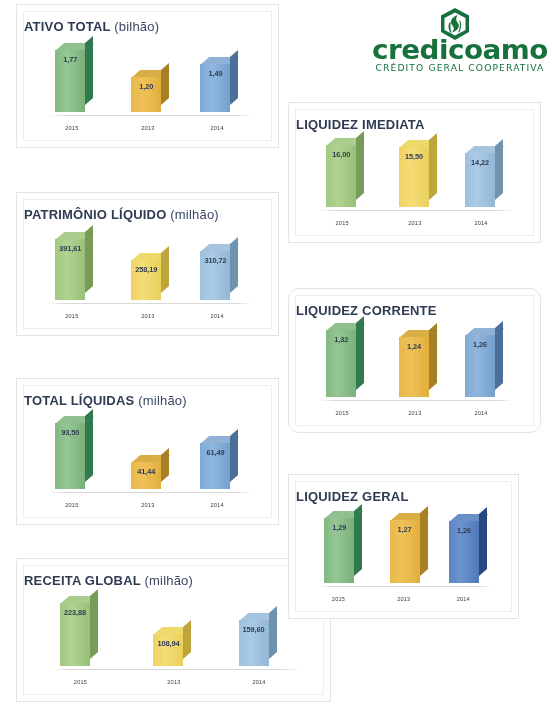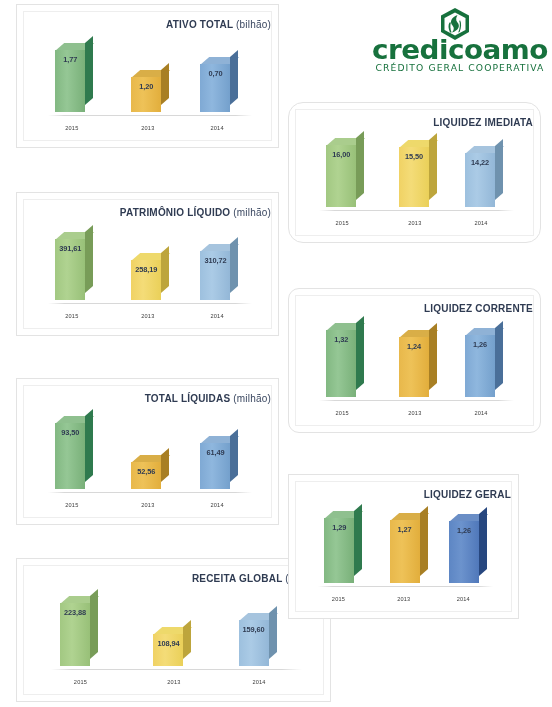--- a/index.html
+++ b/index.html
@@ -71,22 +71,22 @@
     right: 6px;
     bottom: 6px;
     border: 1px solid #eeeeee;
     box-sizing: border-box;
   }
   .chart-title {
     position: absolute;
     left: 0;
     top: 7px;
     width: 100%;
-    text-align: right;
-    font-size: 10px;
+    text-align: left;
+    font-size: 13px;
     color: #2f3b52;
     font-weight: bold;
     letter-spacing: 0.2px;
     white-space: nowrap;
   }
   .chart-title .unit {
     font-weight: normal;
     color: #3a4760;
   }
 
@@ -249,21 +249,21 @@
           <div class="bar-value">1,20</div>
         </div>
         <div class="bar-label">2013</div>
       </div>
       <div class="bar-slot">
         <div class="bar3d c-blue" style="height:60%;">
           <div class="shadow"></div>
           <div class="top"></div>
           <div class="side"></div>
           <div class="front"></div>
-          <div class="bar-value">0,70</div>
+          <div class="bar-value">1,49</div>
         </div>
         <div class="bar-label">2014</div>
       </div>
       <div class="bar-slot">
         <div class="bar3d c-green" style="height:77%;">
           <div class="shadow"></div>
           <div class="top"></div>
           <div class="side"></div>
           <div class="front"></div>
           <div class="bar-value">1,77</div>
@@ -323,21 +323,21 @@
       <span class="unit">(milhão)</span>
     </div>
     <div class="plot">
       <div class="baseline"></div>
       <div class="bar-slot">
         <div class="bar3d c-gold" style="height:33%;">
           <div class="shadow"></div>
           <div class="top"></div>
           <div class="side"></div>
           <div class="front"></div>
-          <div class="bar-value">52,56</div>
+          <div class="bar-value">41,44</div>
         </div>
         <div class="bar-label">2013</div>
       </div>
       <div class="bar-slot">
         <div class="bar3d c-blue" style="height:55%;">
           <div class="shadow"></div>
           <div class="top"></div>
           <div class="side"></div>
           <div class="front"></div>
           <div class="bar-value">61,49</div>
@@ -393,21 +393,21 @@
           <div class="side"></div>
           <div class="front"></div>
           <div class="bar-value">223,88</div>
         </div>
         <div class="bar-label">2015</div>
       </div>
     </div>
   </div>
 </div>
 
-<div class="panel" style="left:288px; top:102px; width:253px; height:141px;border-radius:15px;">
+<div class="panel" style="left:288px; top:102px; width:253px; height:141px;">
   <div class="panel-inner">
     <div class="chart-title">
       <span>LIQUIDEZ IMEDIATA</span>
       <span class="unit"></span>
     </div>
     <div class="plot">
       <div class="baseline"></div>
       <div class="bar-slot">
         <div class="bar3d c-gold2" style="height:78%;margin-top:38px;">
           <div class="shadow"></div>

